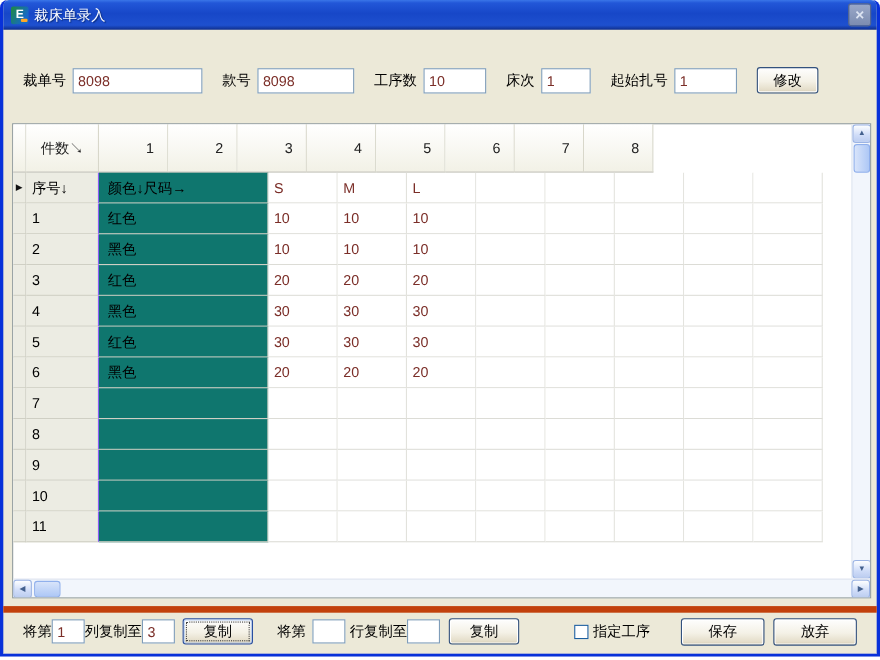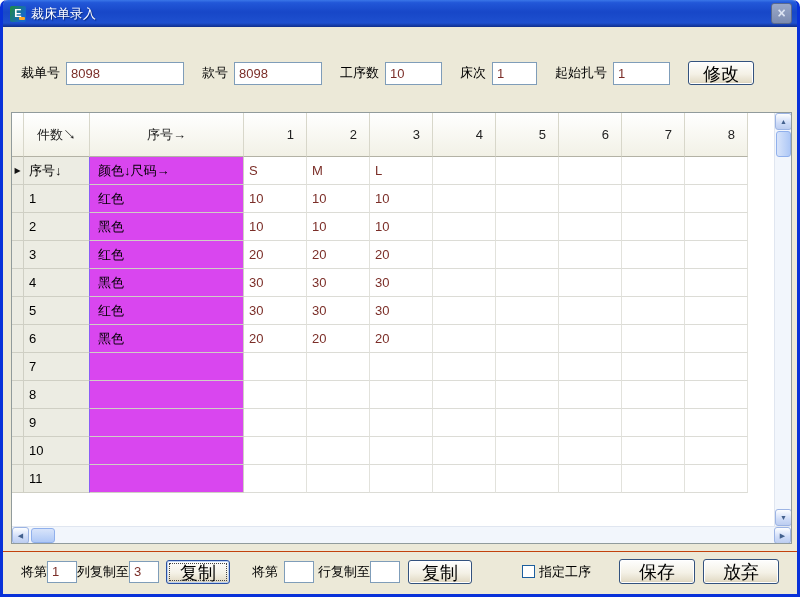--- a/index.html
+++ b/index.html
@@ -22,63 +22,63 @@
   .close-btn { margin-left:auto; width:21px; height:21px; border-radius:3px;
                background:linear-gradient(180deg,#9aa8c8,#7c8cb0); border:1px solid #5a6a8e;
                color:#dde4f2; font-size:14px; font-weight:bold; line-height:18px; text-align:center; }
   
   .form-row { position:absolute; left:18px; top:60px; height:26px; display:flex; align-items:center; }
   .form-row .lbl { font-size:13px; color:#000; margin-right:6px; white-space:nowrap; }
   .xp-input { height:23px; border:1px solid #7F9DB9; background:#fff; font-size:13px;
               color:#7b2e28; padding:2px 4px; font-family:"Liberation Sans", sans-serif; }
   .f1{width:118px;} .f2{width:88px;} .f3{width:57px;} .f4{width:45px;} .f5{width:57px;}
   .gap{width:18px;}
-  .xp-btn { height:24px; padding:0 14px; font-size:18px; color:#000; border:1px solid #33527e;
+  .xp-btn { height:24px; padding:0 14px; font-size:13px; color:#000; border:1px solid #33527e;
             border-radius:3px; background:linear-gradient(180deg,#fefefe 0%,#f4f1e6 55%,#e4ddc9 90%,#d3c9b0 100%);
             box-shadow: inset 0 0 0 1px #fff; font-family:"Liberation Sans", sans-serif; }
   .xp-btn.focused { border-color:#2a4fa0; outline:1px dotted #444; outline-offset:-4px;
                     box-shadow: inset 0 0 0 1px #bcd2f4; }
   
   .grid-box { position:absolute; left:8px; top:112px; width:781px; height:432px;
               border:1px solid #919b9c; background:#fff; overflow:hidden; }
   .g-row { display:flex; height:28px; }
   .g-hrow { display:flex; height:44px; }
   .hcell { background:linear-gradient(180deg,#ffffff 0%,#f2f1e6 100%);
            border-right:1px solid #d8d7ca; border-bottom:1px solid #b3b2a5;
            font-size:13px; color:#222; display:flex; align-items:center; }
   .hc-ind { width:12px; }
   .hc-num { width:66px; justify-content:center; }
   .hc-color { width:154px; justify-content:center; }
   .hc-c { width:63px; justify-content:flex-end; padding-right:12px; }
   .c-ind { width:12px; background:#ECECE3; border-right:1px solid #cfcfc4; border-bottom:1px solid #cfcfc4;
            font-size:8px; color:#111; display:flex; align-items:center; justify-content:center; }
   .c-num { width:66px; background:#ECECE3; border-right:1px solid #8b5cf6; border-bottom:1px solid #cfcfc4;
            font-size:13px; color:#000; display:flex; align-items:center; padding-left:5px; }
-  .c-color { width:154px; background:#d946ef; border-right:1px solid #cfcfc4; border-bottom:1px solid #cfcfc4;
+  .c-color { width:154px; background:#0f766e; border-right:1px solid #cfcfc4; border-bottom:1px solid #cfcfc4;
              font-size:13px; color:#000; display:flex; align-items:center; padding-left:8px; }
   .c-cell { width:63px; background:#fff; border-right:1px solid #e2e2dc; border-bottom:1px solid #dcdcd6;
             font-size:13px; color:#7b2e28; display:flex; align-items:center; padding-left:5px; }
   
   .vscroll { position:absolute; right:0; top:0; width:17px; bottom:17px; background:#f2f6fc;
              border-left:1px solid #e0e6f0; }
   .hscroll { position:absolute; left:0; right:0; bottom:0; height:17px; background:#f2f6fc;
              border-top:1px solid #e0e6f0; display:flex; align-items:center; }
   .sc-btn { width:17px; height:17px; border:1px solid #9cb4e4; border-radius:3px;
             background:linear-gradient(180deg,#fdfeff,#cfdcf8 60%,#bccdf0);
             color:#44618e; font-size:7px; line-height:15px; text-align:center; flex:0 0 auto; }
   .vthumb { position:absolute; left:1px; top:18px; width:15px; height:26px; border:1px solid #90b0ec;
             border-radius:3px; background:linear-gradient(90deg,#d8e4fa,#aec8f6); }
   .hthumb { width:24px; height:15px; margin-left:2px; border:1px solid #90b0ec; border-radius:3px;
             background:linear-gradient(180deg,#d8e4fa,#aec8f6); }
   .v-up { position:absolute; top:0; left:0; }
   .v-dn { position:absolute; bottom:0; left:0; }
   .h-spacer { flex:1; }
   
   .bottom-bar { position:absolute; left:0; right:0; top:551px; height:40px; display:flex;
-                align-items:center; padding:0 0 0 18px; border-top:1px solid #c2410c; }
+                align-items:center; padding:0 0 0 18px; border-top:6px solid #c2410c; }
   .bottom-bar .lbl { font-size:13px; color:#000; white-space:nowrap; }
   .b-in { width:30px; height:22px; }
   .copy-btn { width:64px; padding:0; }
   .checkbox { width:13px; height:13px; border:1px solid #1c5e9e; background:#fff; margin-right:4px; }
   .chk-wrap { display:flex; align-items:center;padding-left:26px; }
   .endbtn { width:76px; height:25px; padding:0; }
 </style>
 </head>
 <body>
 
@@ -106,21 +106,20 @@
     <input class="xp-input f5" value="1" style="">
     <span class="gap"></span>
     <button class="xp-btn">修改</button>
   </div>
 
   <div class="grid-box">
     <div id="grid-table">
         <div class="g-hrow">
           <div class="hcell hc-ind"></div>
           <div class="hcell hc-num">件数↘</div>
-          <div class="hcell hc-color">序号→</div>
           <div class="hcell hc-c">1</div>
           <div class="hcell hc-c">2</div>
           <div class="hcell hc-c">3</div>
           <div class="hcell hc-c">4</div>
           <div class="hcell hc-c">5</div>
           <div class="hcell hc-c">6</div>
           <div class="hcell hc-c">7</div>
           <div class="hcell hc-c">8</div>
         </div>
         <div class="g-row">

